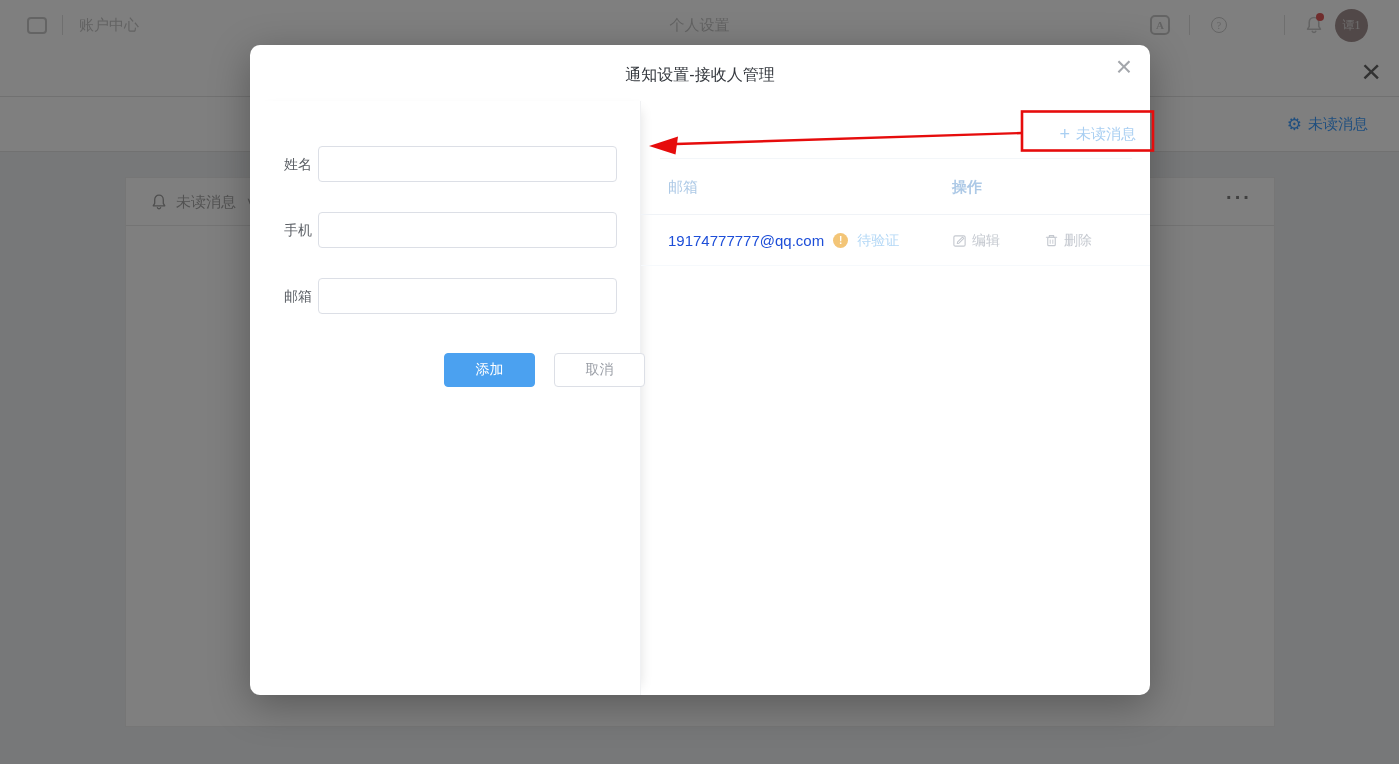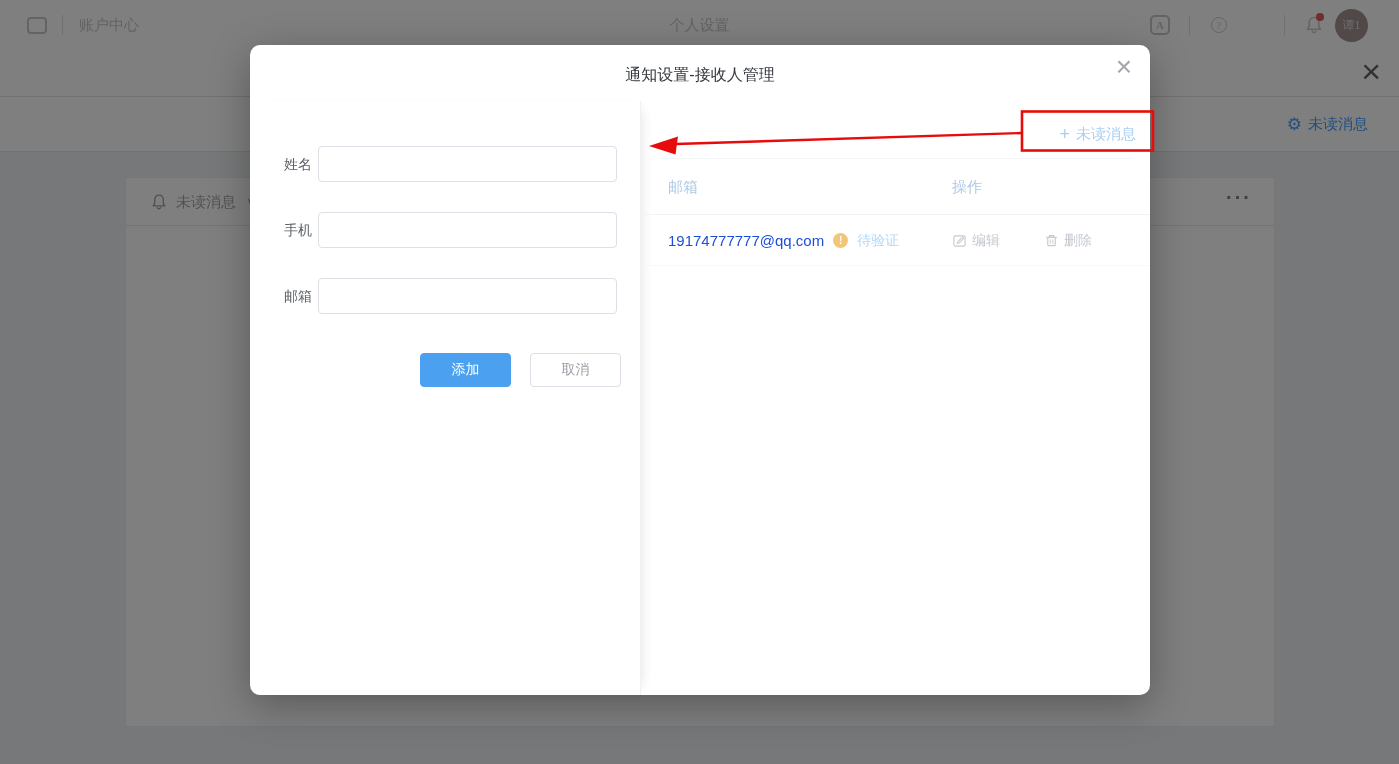--- a/index.html
+++ b/index.html
@@ -47,31 +47,31 @@
     border-radius:10px; z-index:20; box-shadow:0 10px 40px rgba(0,0,0,0.3); }
   .modal-title { position:absolute; left:0; top:20px; width:100%; text-align:center;
     font-size:16px; color:#33373d; font-weight:500; }
   .modal-close { position:absolute; right:18px; top:8px; font-size:28px; color:#a3a6ab; cursor:pointer; line-height:1; }
   .left-panel { position:absolute; left:0; top:56px; width:391px; height:594px;
     border-right:1px solid #f0f1f3; box-shadow:8px 0 12px -9px rgba(0,0,0,0.14); }
   .form-row { position:absolute; left:0; height:36px; }
   .form-label { position:absolute; left:34px; top:0; width:46px; line-height:36px; font-size:14px; color:#5c6066; }
   .form-input { position:absolute; left:68px; top:0; width:299px; height:36px; border:1px solid #dcdfe6;
     border-radius:4px; font-size:14px; padding:0 10px; color:#333; outline:none; }
-  .btn { position:absolute; width:91px; height:34px; border-radius:4px; font-size:14px; cursor:pointer; }
+  .btn { position:absolute; width:91px; height:34px; border-radius:4px; font-size:14px; cursor:pointer;margin-left:24px; }
   .btn-primary { left:170px; top:252px; background:#4ba1f0; border:1px solid #4ba1f0; color:#fff; }
   .btn-plain { left:280px; top:252px; background:#fff; border:1px solid #dcdfe6; color:#9a9ea6; }
   .right-panel { position:absolute; left:391px; top:56px; width:509px; height:594px; }
   .add-recipient { position:absolute; top:15px; right:14px; height:36px; display:flex; align-items:center; gap:6px;
     color:#a9cff2; font-size:15px; cursor:pointer; }
   .add-plus { font-size:18px; line-height:1; }
   .toolbar-sep { position:absolute; left:19px; right:18px; top:57px; height:1px; background:#f3f6f9; }
   .thead { position:absolute; left:0; top:57px; width:100%; height:57px; border-bottom:1px solid #f0f3f7; }
   .th { position:absolute; top:0; line-height:57px; font-size:15px; color:#adc9e6; }
-  .th-email { left:27px; } .th-action { left:311px; }
+  .th-email { left:27px; } .th-action { left:311px;font-weight:bold; }
   .trow { position:absolute; left:0; top:114px; width:100%; height:51px; border-bottom:1px solid #f6f9fc; }
   .cell-email { position:absolute; left:27px; top:0; height:51px; display:flex; align-items:center; gap:9px; }
   .email-text { font-size:15px; color:#1d4ed8; }
   .warn-badge { width:15px; height:15px; border-radius:50%; background:#f3c577; color:#fff; font-size:10px;
     font-weight:bold; display:flex; align-items:center; justify-content:center; }
   .status-text { font-size:14px; color:#b4d8f6; }
   .cell-actions { position:absolute; left:311px; top:0; height:51px; display:flex; align-items:center; gap:44px; }
   .action { display:flex; align-items:center; gap:5px; color:#c5c9d0; font-size:14px; cursor:pointer; }
   
   .annotation { position:absolute; inset:0; z-index:30; pointer-events:none; }

